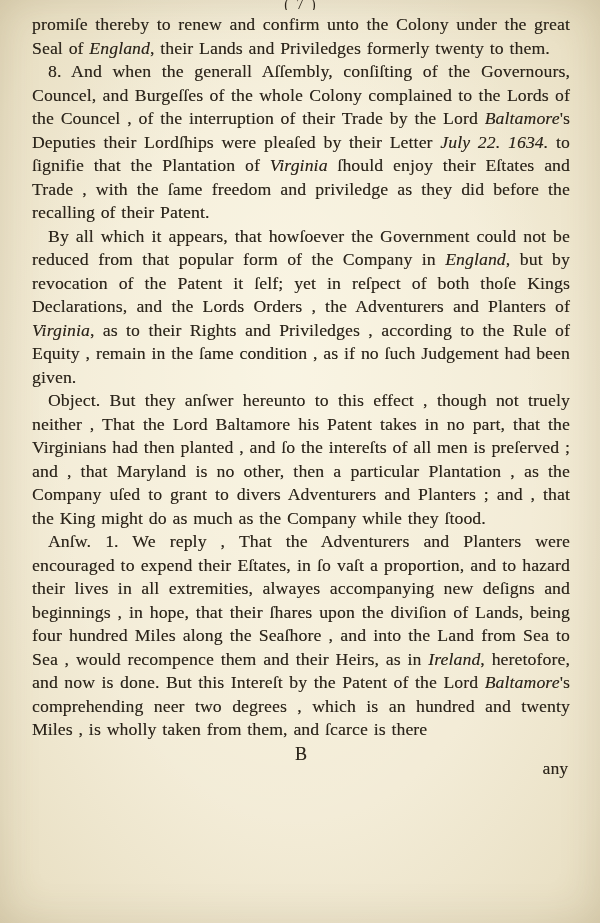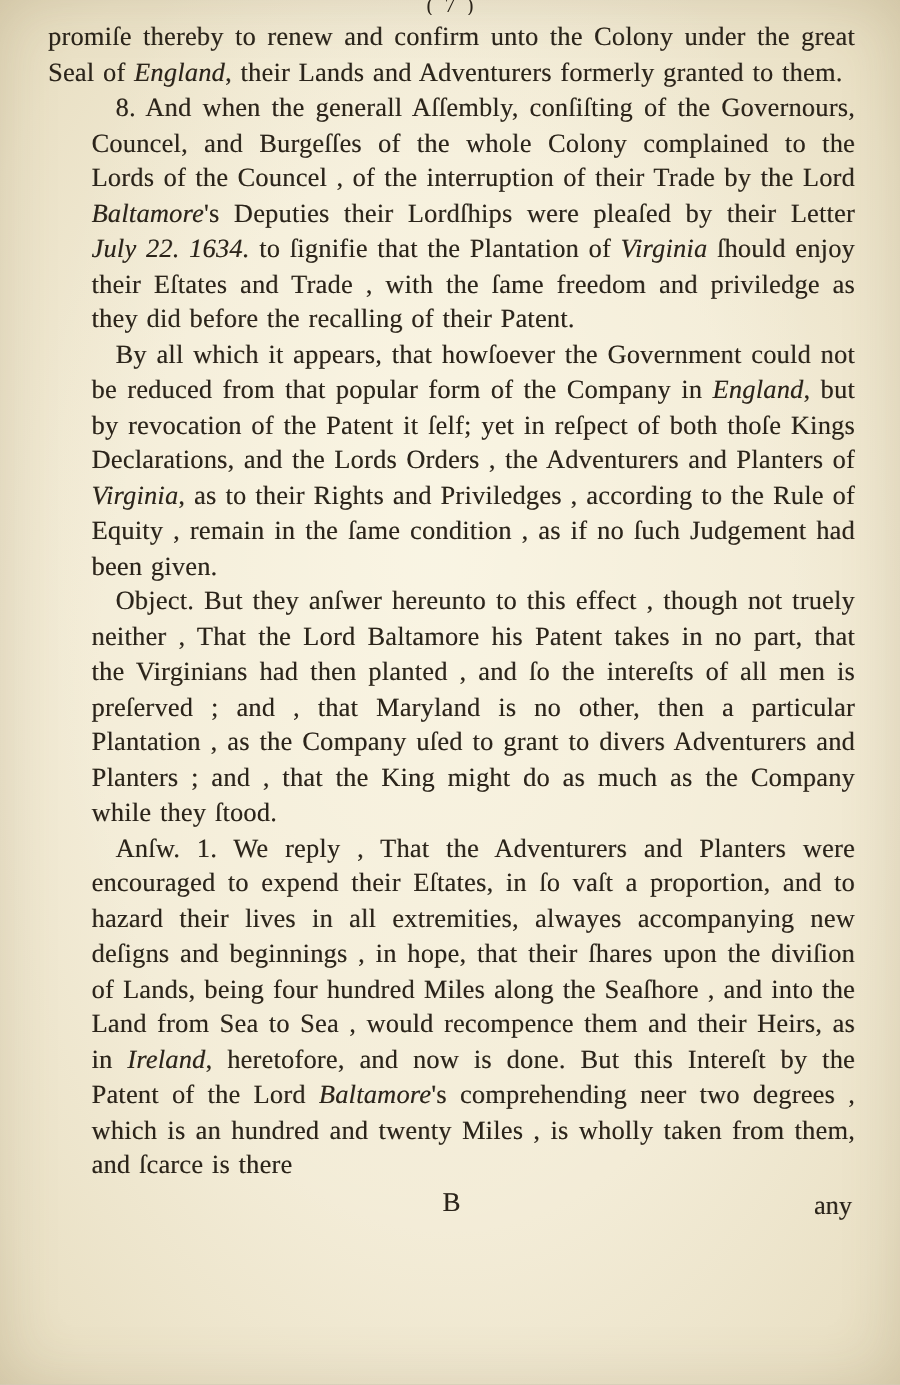--- a/index.html
+++ b/index.html
@@ -37,52 +37,52 @@
   }
   .para {
     margin: 0;
     text-align: justify;
     font-size: 17.6px;
     line-height: 23.5px;
     letter-spacing: 0.15px;
     word-spacing: 1.2px;
     text-shadow: 0.25px 0.25px 0 rgba(43,36,26,0.45);
   }
-  .para.indent { text-indent: 16px; margin-left: 29px; }
+  .para.indent { text-indent: 16px; }
   .roman { font-style: normal; }
   .italic { }
   .bold-italic { font-style: italic; font-weight: normal; }
   .page-footer {
     position: relative;
     height: 26px;
     margin-top: 2px;
     font-size: 17.6px;
     text-shadow: 0.25px 0.25px 0 rgba(43,36,26,0.45);
   }
   .sig {
     position: absolute;
     left: 50%;
     transform: translateX(-50%);
     top: 0;
     font-size: 18px;
   }
   .catchword {
     position: absolute;
     right: 2px;
-    top: 2px;
+    top: 14px;
   }
 </style>
 </head>
 <body>
 
 <div class="page">
   <div class="page-header">( 7 )</div>
 
   <div class="text-block">
-      <p class="para"><span class="roman">promiſe thereby to renew and confirm unto the Colony under the great Seal of </span><span class="bold-italic">England</span><span class="roman">, their Lands and Adventurers formerly granted to them.</span></p>
+      <p class="para"><span class="roman">promiſe thereby to renew and confirm unto the Colony under the great Seal of </span><span class="bold-italic">England</span><span class="roman">, their Lands and Priviledges formerly twenty to them.</span></p>
       <p class="para indent"><span class="roman">8. And when the generall Aſſembly, conſiſting of the Governours, Councel, and Burgeſſes of the whole Colony complained to the Lords of the Councel , of the interruption of their Trade by the Lord </span><span class="bold-italic">Baltamore</span><span class="roman">'s Deputies their Lordſhips were pleaſed by their Letter </span><span class="bold-italic">July 22. 1634.</span><span class="roman"> to ſignifie that the Plantation of </span><span class="bold-italic">Virginia</span><span class="roman"> ſhould enjoy their Eſtates and Trade , with the ſame freedom and priviledge as they did before the recalling of their Patent.</span></p>
       <p class="para indent"><span class="roman">By all which it appears, that howſoever the Government could not be reduced from that popular form of the Company in </span><span class="bold-italic">England</span><span class="roman">, but by revocation of the Patent it ſelf; yet in reſpect of both thoſe Kings Declarations, and the Lords Orders , the Adventurers and Planters of </span><span class="bold-italic">Virginia</span><span class="roman">, as to their Rights and Priviledges , according to the Rule of Equity , remain in the ſame condition , as if no ſuch Judgement had been given.</span></p>
       <p class="para indent"><span class="roman">Object. But they anſwer hereunto to this effect , though not truely neither , That </span><span class="italic">the Lord </span><span class="roman">Baltamore </span><span class="italic">his Patent takes in no part, that the </span><span class="roman">Virginians </span><span class="italic">had then planted , and ſo the intereſts of all men is preſerved ; and , that </span><span class="roman">Maryland </span><span class="italic">is no other, then a particular Plantation , as the Company uſed to grant to divers Adventurers and Planters ; and , that the King might do as much as the Company while they ſtood.</span></p>
       <p class="para indent"><span class="italic">Anſw.</span><span class="roman"> 1. We reply , That the Adventurers and Planters were encouraged to expend their Eſtates, in ſo vaſt a proportion, and to hazard their lives in all extremities, alwayes accompanying new deſigns and beginnings , in hope, that their ſhares upon the diviſion of Lands, being four hundred Miles along the Seaſhore , and into the Land from Sea to Sea , would recompence them and their Heirs, as in </span><span class="bold-italic">Ireland</span><span class="roman">, heretofore, and now is done. But this Intereſt by the Patent of the Lord </span><span class="bold-italic">Baltamore</span><span class="roman">'s comprehending neer two degrees , which is an hundred and twenty Miles , is wholly taken from them, and ſcarce is there</span></p>
     </div>
 
   <div class="page-footer">
     <span class="sig">B</span>
     <span class="catchword">any</span>
   </div>

